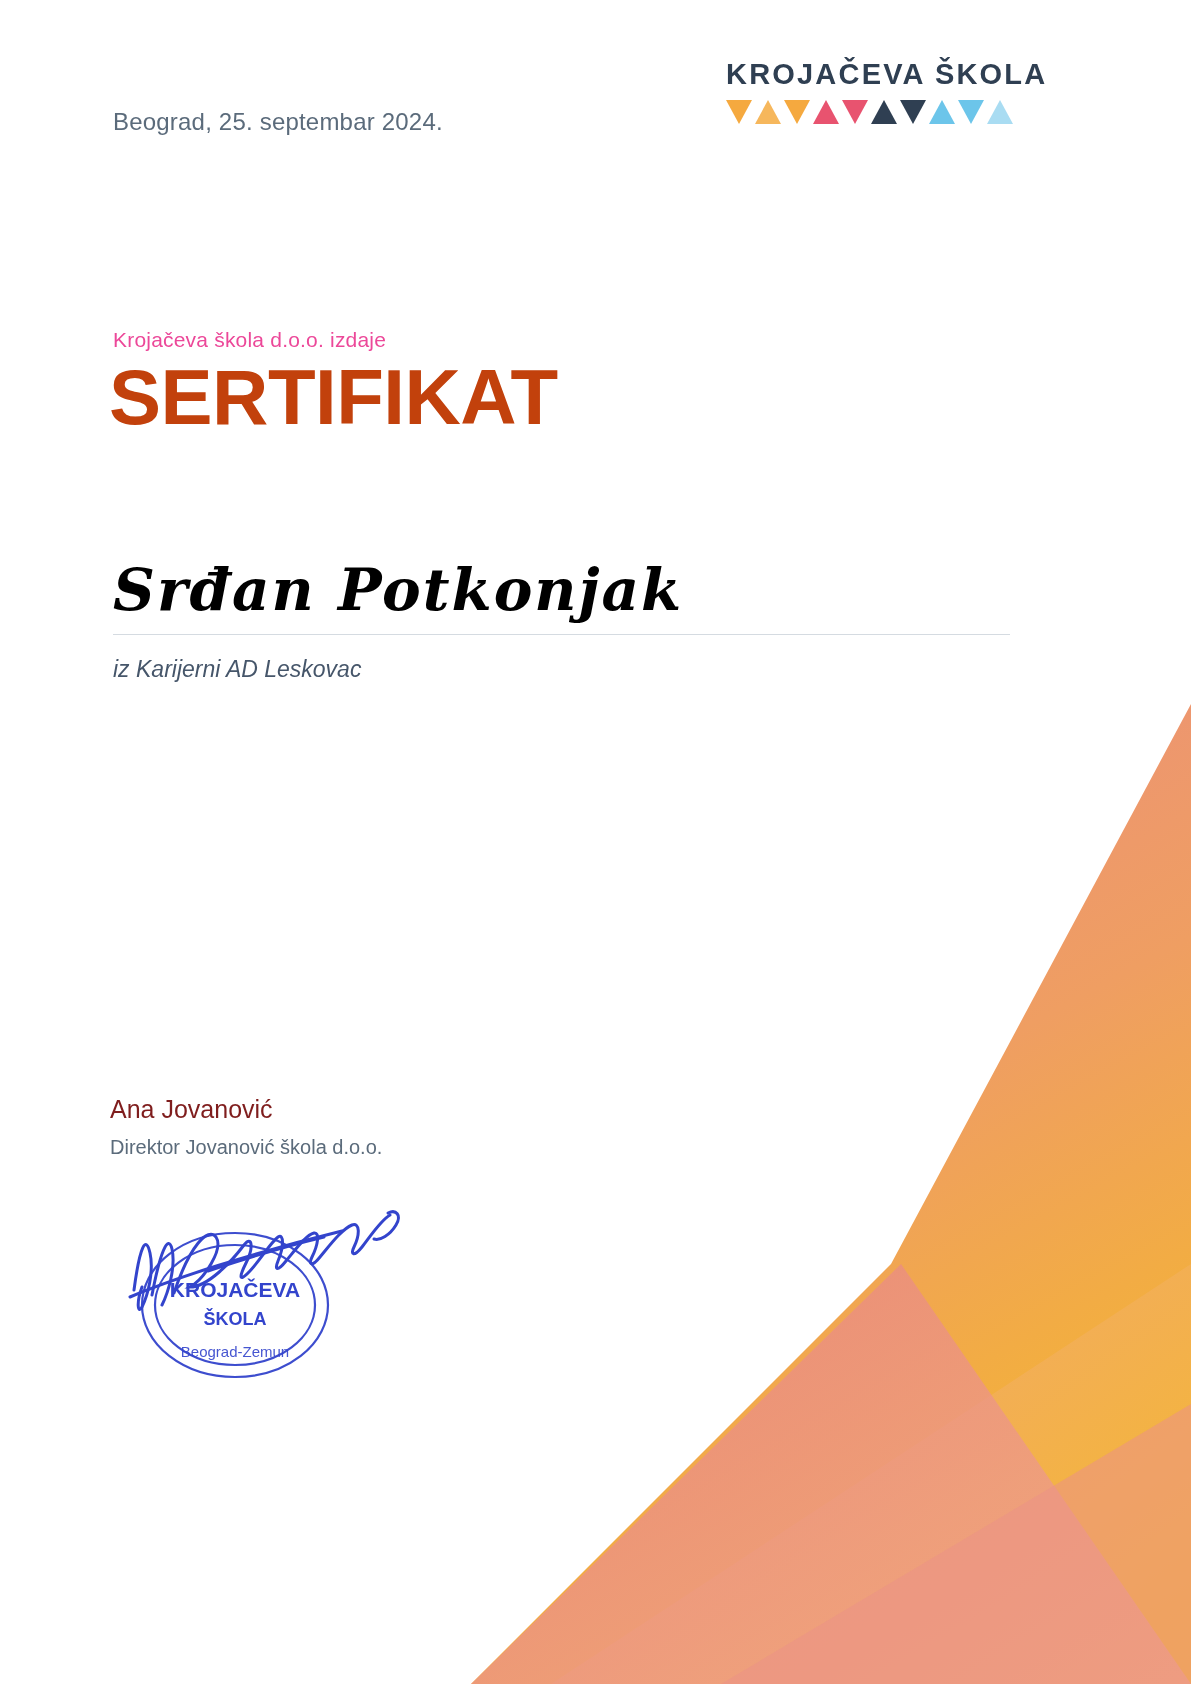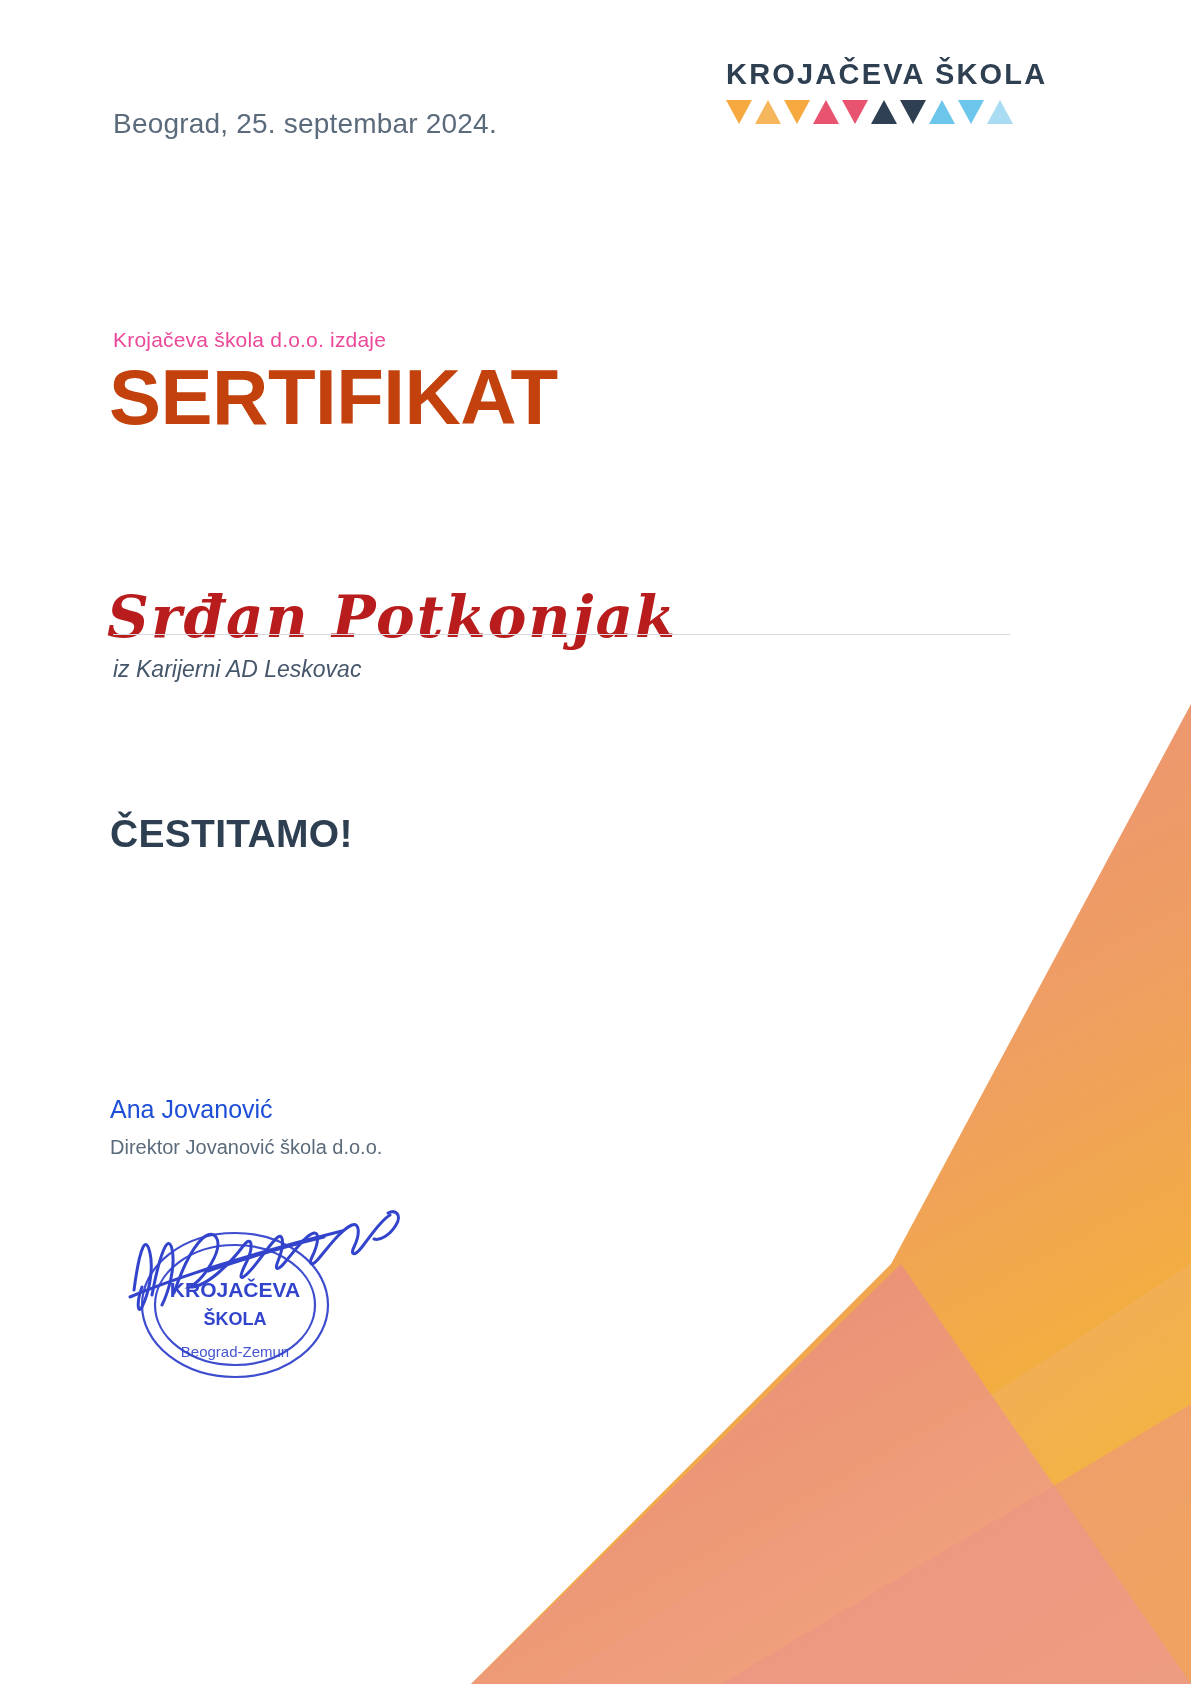--- a/index.html
+++ b/index.html
@@ -31,21 +31,21 @@
     width: 720px;
     height: 980px;
     pointer-events: none;
   }
 
   
   .date-line {
     position: absolute;
     left: 113px;
     top: 108px;
-    font-size: 28px;
+    font-size: 24px;
     color: #5b6b7b;
     letter-spacing: 0.2px;
   }
 
   .logo-block {
     position: absolute;
     right: 105px;
     top: 58px;
     width: 360px;
     text-align: left;
@@ -95,30 +95,29 @@
     top: 352px;
     font-size: 78px;
     font-weight: bold;
     letter-spacing: -0.5px;
     color: #c2410c;
   }
 
   
   .recipient-name {
     position: absolute;
-    left: 107px;
+    left: 113px;
     top: 556px;
     font-family: "DejaVu Serif", serif;
     font-style: italic;
     font-size: 58px;
     font-weight: bold;
-    color: #b91c1c;
+    color: #000000;
     letter-spacing: 2px;
     white-space: nowrap;
-    margin-top: 27px;
   }
   .name-rule {
     position: absolute;
     left: 113px;
     top: 634px;
     width: 897px;
     height: 1px;
     background: #d5dbe1;
   }
   .recipient-org {
@@ -158,21 +157,21 @@
     color: #2f3f52;
     padding: 0 7px;
   }
 
   
   .signer-name {
     position: absolute;
     left: 110px;
     top: 1095px;
     font-size: 25px;
-    color: #1d4ed8;
+    color: #7f1d1d;
   }
   .signer-role {
     position: absolute;
     left: 110px;
     top: 1136px;
     font-size: 20px;
     color: #5b6b7b;
   }
 
   .sig-area {
@@ -229,21 +228,20 @@
     </div>
   </div>
 
   <div class="issuer">Krojačeva škola d.o.o. izdaje</div>
   <div class="cert-title">SERTIFIKAT</div>
 
   <div class="recipient-name">Srđan Potkonjak</div>
   <div class="name-rule"></div>
   <div class="recipient-org">iz Karijerni AD Leskovac</div>
 
-  <div class="congrats">ČESTITAMO!</div>
 
 
   <div class="signer-name">Ana Jovanović</div>
   <div class="signer-role">Direktor Jovanović škola d.o.o.</div>
 
   <div class="sig-area">
     <svg class="sig-svg" width="330" height="220" viewBox="0 0 330 220">
       <g fill="none" stroke="#3344cc" stroke-width="3" stroke-linecap="round">
         <path d="M22 115 C28 70, 34 60, 38 78 C42 96, 36 120, 30 132 C26 140, 24 128, 30 112"></path>
         <path d="M40 120 C48 78, 56 58, 60 74 C64 92, 56 118, 50 130"></path>

